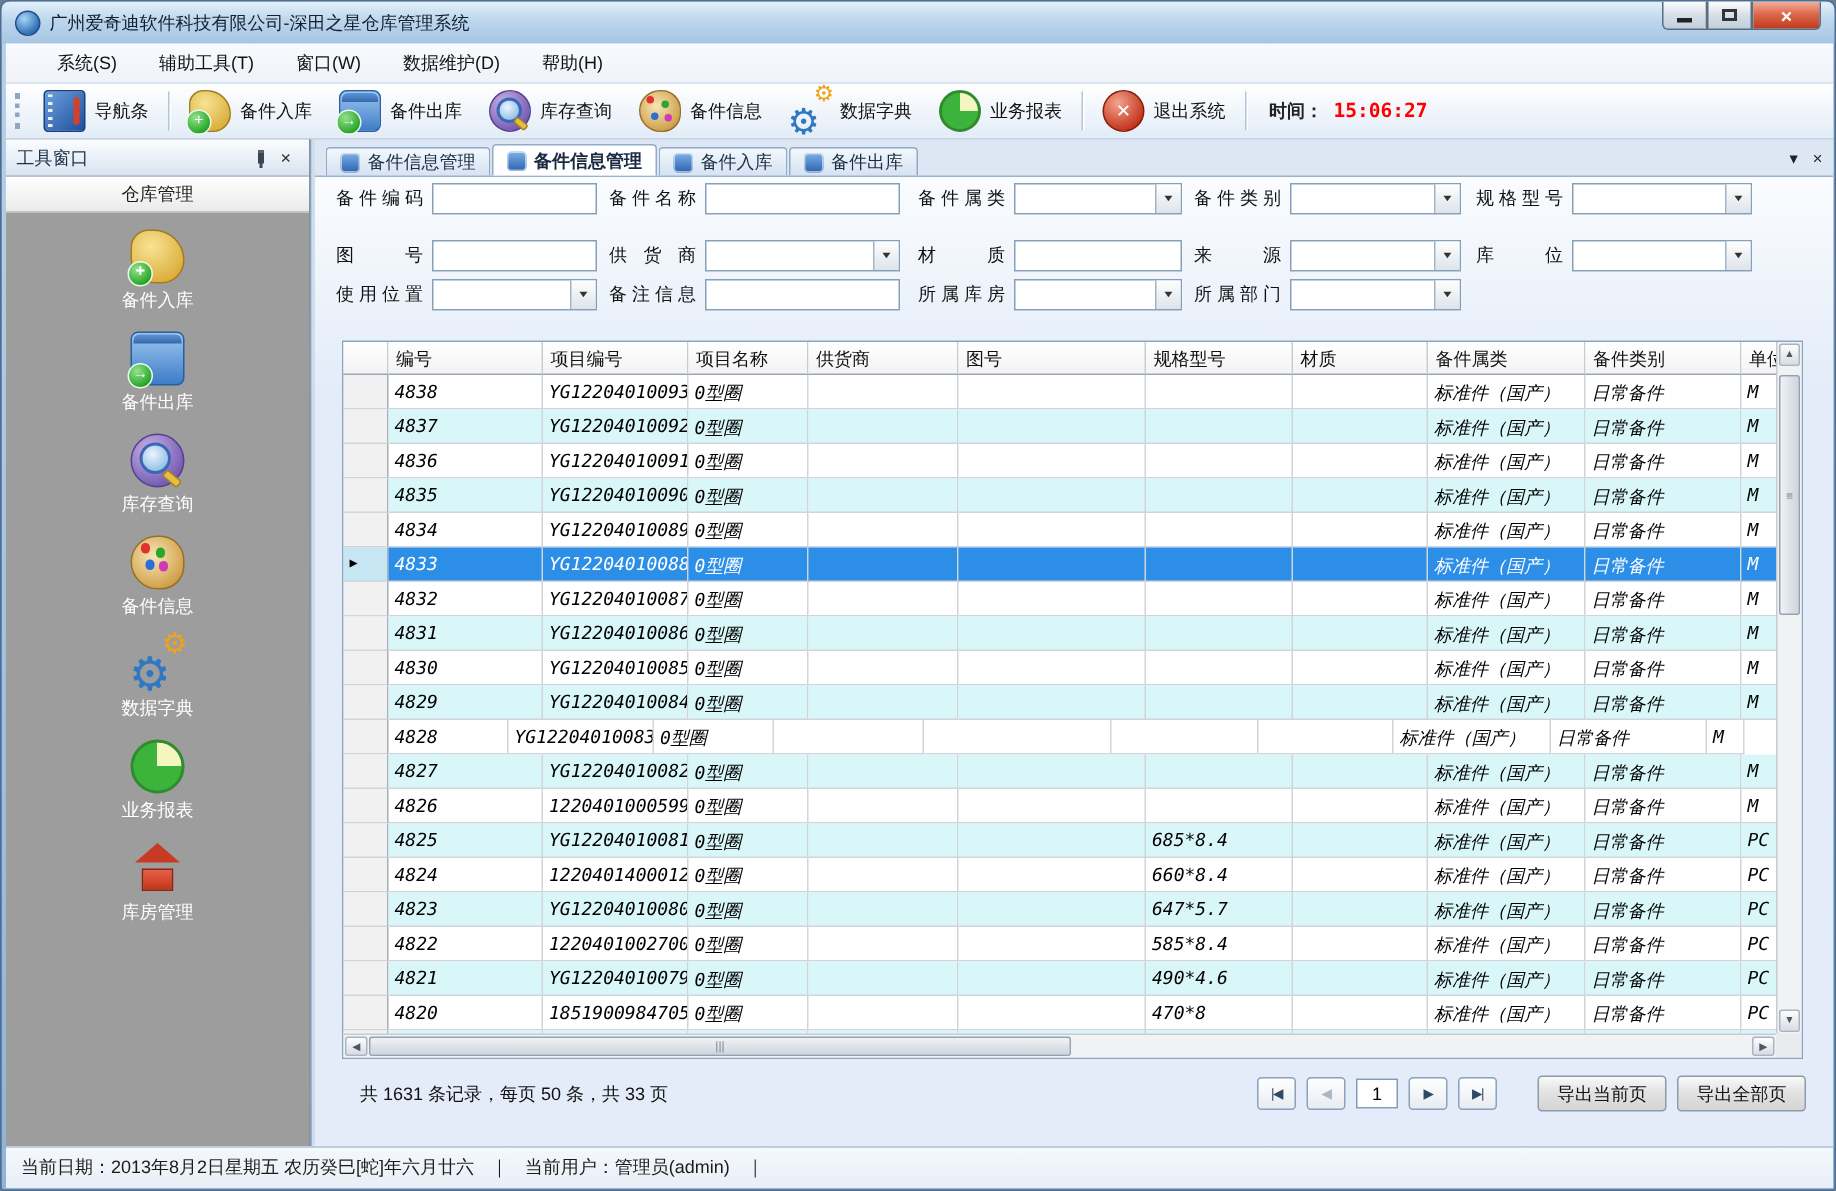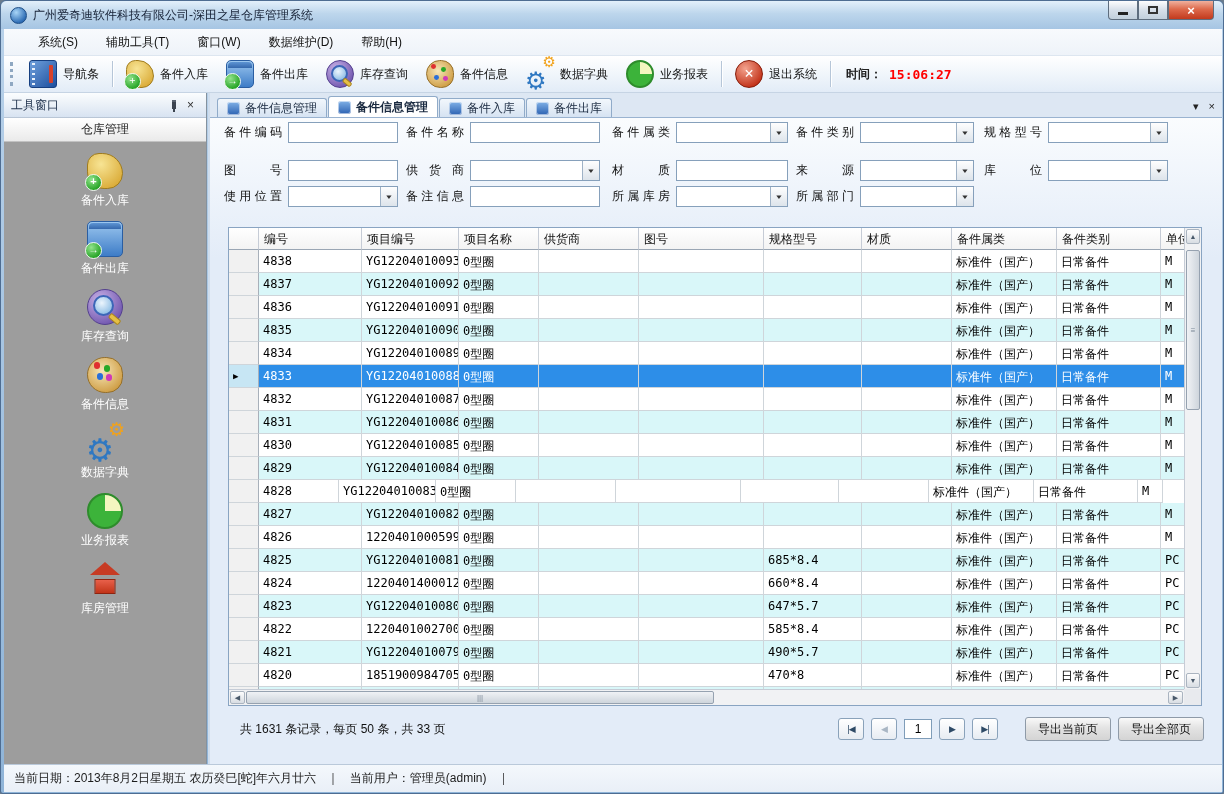--- a/index.html
+++ b/index.html
@@ -97,21 +97,21 @@
 .dd-g{font-size:6px;color:#333;transform:scaleX(1.5);}
 #search-buttons{position:absolute;left:768px;top:67px;display:flex;gap:9px;}
 .btn{height:24px;background:linear-gradient(#f9f9f9,#e3e3e3 45%,#d4d4d4);border:1px solid #8e9aa8;border-radius:3px;font-size:12px;color:#111;padding:0 12px;}
 .s-btn{min-width:68px;}
 
 
 #grid{position:absolute;left:18px;top:109px;width:974px;height:479px;background:#fff;border:1px solid #89a4c2;}
 #g-header{position:absolute;left:0;top:0;height:22px;display:flex;}
 .g-h{flex:none;background:linear-gradient(#ffffff,#f3f3f3);border-right:1px solid #c6ccd6;border-bottom:1px solid #9aa6b4;font-size:12px;color:#111;padding:3px 0 0 5px;white-space:nowrap;overflow:hidden;}
 #g-rows{position:absolute;left:0;top:22px;width:957px;height:441px;overflow:hidden;}
-.g-row{display:flex;height:23px;}
+.g-row{display:flex;height:23px;font-style:italic;}
 .g-c{flex:none;border-right:1px solid #cfd5da;border-bottom:1px solid #cfd5da;font-size:12px;color:#000;padding:4px 0 0 4px;white-space:nowrap;overflow:hidden;font-family:"DejaVu Sans Mono","DejaVu Sans",monospace;}
 .g-rh{background:#f1f1f1;border-right:1px solid #a8b0ba;font-size:9px;padding:6px 0 0 4px;}
 .alt .g-c{background:#d9f7f9;}
 .alt .g-rh{background:#f1f1f1;}
 .sel .g-c{background:#2d8ee8;color:#fff;}
 .sel .g-rh{background:#c7e6f4;color:#000;}
 #g-vscroll{position:absolute;right:0;top:0;bottom:16px;width:17px;background:#f1f2f4;border-left:1px solid #c6ccd6;}
 .sc-btn{position:absolute;background:linear-gradient(#fdfdfd,#d8dde3);border:1px solid #aab4c0;border-radius:2px;font-size:7px;color:#49596a;display:flex;align-items:center;justify-content:center;}
 .v-up{left:1px;right:1px;top:1px;height:15px;}
 .v-down{left:1px;right:1px;bottom:1px;height:15px;}
@@ -589,21 +589,21 @@
               <div class="g-c" style="width: 104px;">日常备件</div>
               <div class="g-c" style="width: 25px;">PC</div>
             </div>
             <div class="g-row alt">
               <div class="g-c g-rh" style="width: 30px;"></div>
               <div class="g-c" style="width: 103px;">4821</div>
               <div class="g-c" style="width: 97px;">YG12204010079</div>
               <div class="g-c" style="width: 80px;">0型圈</div>
               <div class="g-c" style="width: 100px;"></div>
               <div class="g-c" style="width: 125px;"></div>
-              <div class="g-c" style="width: 98px;">490*5.7</div>
+              <div class="g-c" style="width: 98px;">490*4.6</div>
               <div class="g-c" style="width: 90px;"></div>
               <div class="g-c" style="width: 105px;">标准件（国产）</div>
               <div class="g-c" style="width: 104px;">日常备件</div>
               <div class="g-c" style="width: 25px;">PC</div>
             </div>
             <div class="g-row">
               <div class="g-c g-rh" style="width: 30px;"></div>
               <div class="g-c" style="width: 103px;">4820</div>
               <div class="g-c" style="width: 97px;">1851900984705</div>
               <div class="g-c" style="width: 80px;">0型圈</div>

